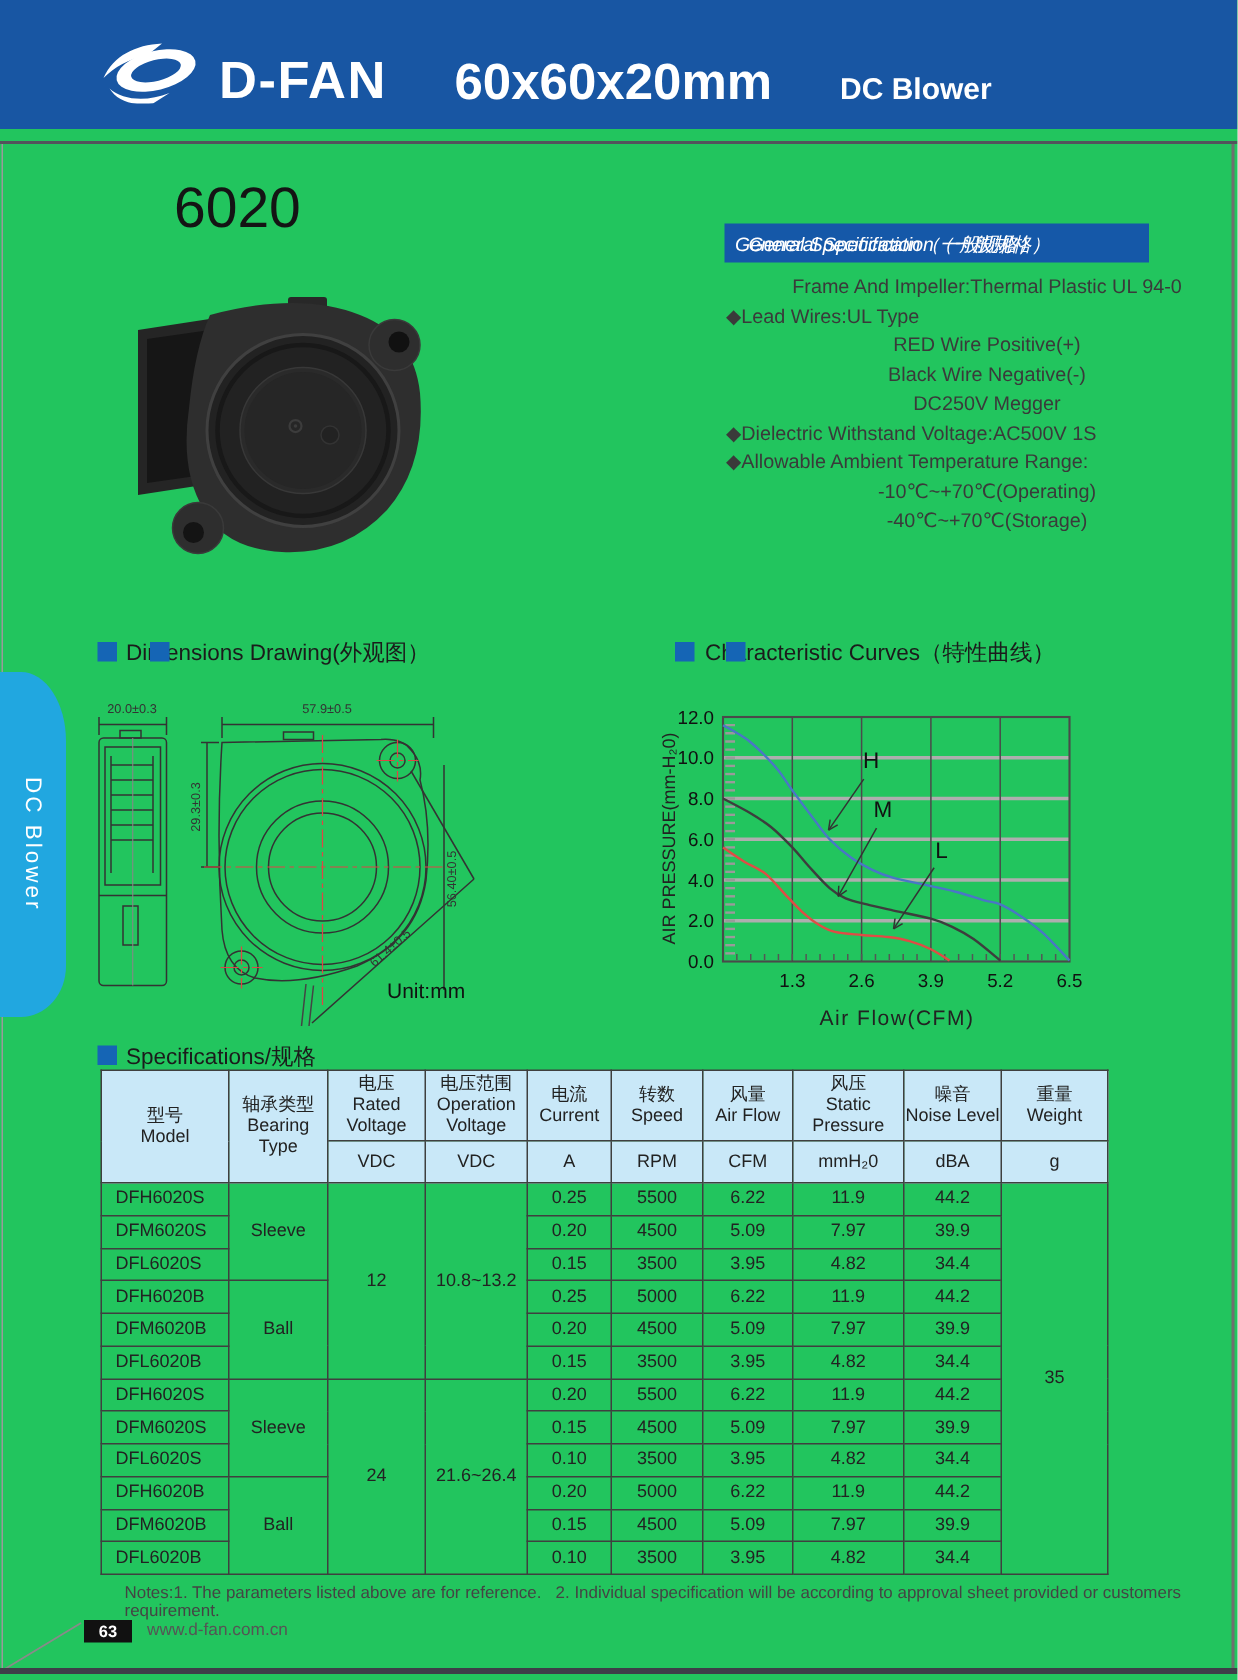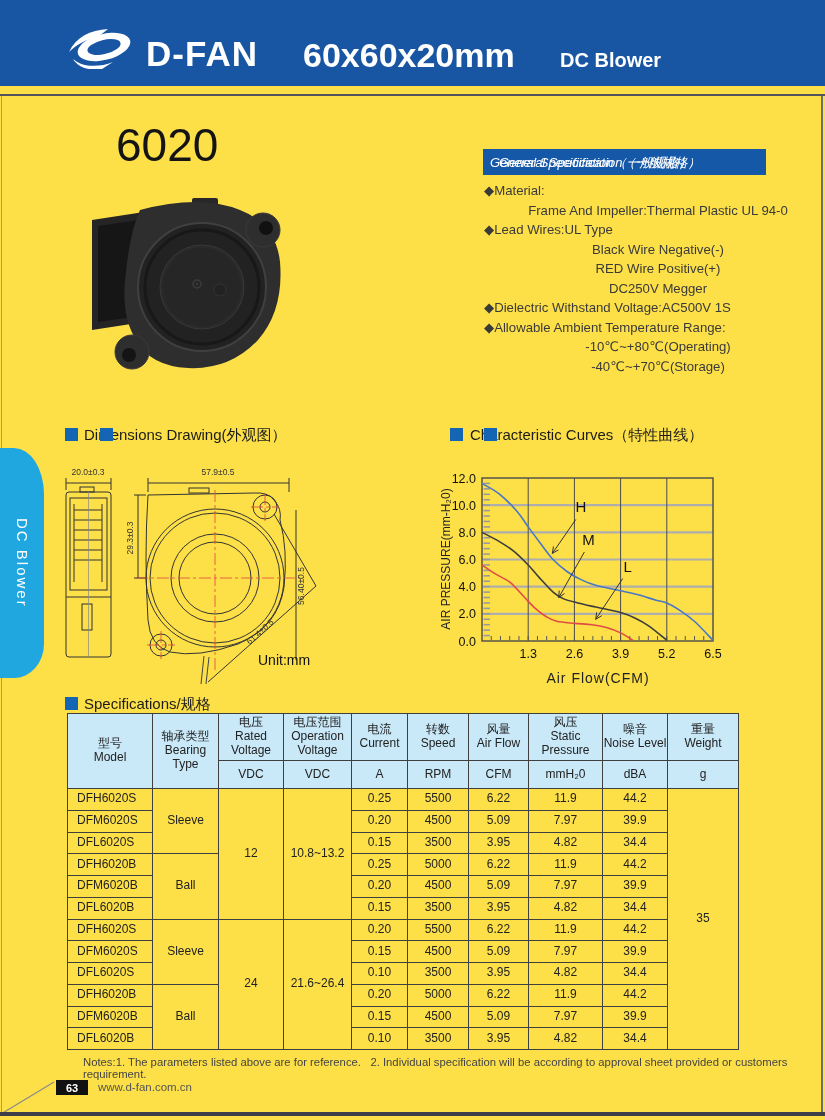--- a/index.html
+++ b/index.html
@@ -1,28 +1,28 @@
 <!DOCTYPE html>
 <html><head>
 <meta charset="utf-8">
 <style>
   html,body{margin:0;padding:0;background:#e8e8e8;}
-  .page{position:relative;width:825px;height:1120px;background:#fde047;overflow:hidden;
+  .page{position:relative;width:825px;height:1120px;background:#22c55e;overflow:hidden;
         font-family:"Liberation Sans","DejaVu Sans",sans-serif;color:#222;margin:0 auto;}
   
   .hdr{position:absolute;left:0;top:0;width:825px;height:86px;background:#1856a3;}
   .hdr .brand{position:absolute;left:146px;top:34px;color:#fff;font-size:35px;font-weight:bold;letter-spacing:1px;}
   .hdr .size{position:absolute;left:303px;top:36px;color:#fff;font-size:34px;font-weight:700;}
   .hdr .cat{position:absolute;left:560px;top:49px;color:#fff;font-size:20px;font-weight:600;}
   .toprule{position:absolute;left:0;top:94px;width:825px;height:2px;background:#53535c;}
   .botrule{position:absolute;left:0;top:1112px;width:825px;height:4px;background:#3e3e48;}
   .ledge{position:absolute;left:1px;top:96px;width:1px;height:1016px;background:#9a9a9a;}
   .redge{position:absolute;left:821px;top:96px;width:2px;height:1016px;background:#6f6f6f;}
   
-  .model-title{position:absolute;left:116px;top:118px;font-size:46px;color:#141414;}
+  .model-title{position:absolute;left:116px;top:118px;font-size:38px;color:#141414;}
   .photo{position:absolute;left:80px;top:192px;}
   
   .side-tab{position:absolute;left:0;top:448px;width:44px;height:230px;background:#21a7e0;
             border-radius:0 30px 30px 0 / 0 46px 34px 0;display:flex;align-items:center;justify-content:center;}
   .side-tab span{writing-mode:vertical-rl;color:#fff;font-size:15px;letter-spacing:2px;}
   
   .gs-bar{position:absolute;left:483px;top:149px;width:283px;height:26px;background:#1558a8;overflow:hidden;font-style:italic;}
   .gs-bar span{position:absolute;top:5px;color:#fff;font-size:13px;white-space:nowrap;}
   .gs-bar .g1{left:7px;} .gs-bar .g2{left:16px;}
   .gs-list{position:absolute;left:484px;top:181px;width:335px;font-size:13.2px;line-height:19.5px;color:#3a3a3a;}
@@ -92,29 +92,28 @@
 
   <div class="side-tab">
     <span>DC Blower</span>
   </div>
 
   <div class="gs-bar">
     <span class="g1">General Specification（一般规格）</span>
     <span class="g2">General Specification（一般规格）</span>
   </div>
   <div class="gs-list">
-    <div>◆Material:</div>
     <div class="indent">Frame And Impeller:Thermal Plastic UL 94-0</div>
     <div>◆Lead Wires:UL Type</div>
+    <div class="indent">RED Wire Positive(+)</div>
     <div class="indent">Black Wire Negative(-)</div>
-    <div class="indent">RED Wire Positive(+)</div>
     <div class="indent">DC250V Megger</div>
     <div>◆Dielectric Withstand Voltage:AC500V 1S</div>
     <div>◆Allowable Ambient Temperature Range:</div>
-    <div class="indent">-10℃~+80℃(Operating)</div>
+    <div class="indent">-10℃~+70℃(Operating)</div>
     <div class="indent">-40℃~+70℃(Storage)</div>
   </div>
 
   <div class="sq" style="left:65px;top:428px"></div>
   <div class="sec" style="left:84px;top:426px">Dimensions Drawing(外观图）</div>
   <div class="sq" style="left:100px;top:428px"></div>
   <div class="sq" style="left:450px;top:428px"></div>
   <div class="sec" style="left:470px;top:426px">Characteristic Curves（特性曲线）</div>
   <div class="sq" style="left:484px;top:428px"></div>
   <div class="sq" style="left:65px;top:697px"></div>

